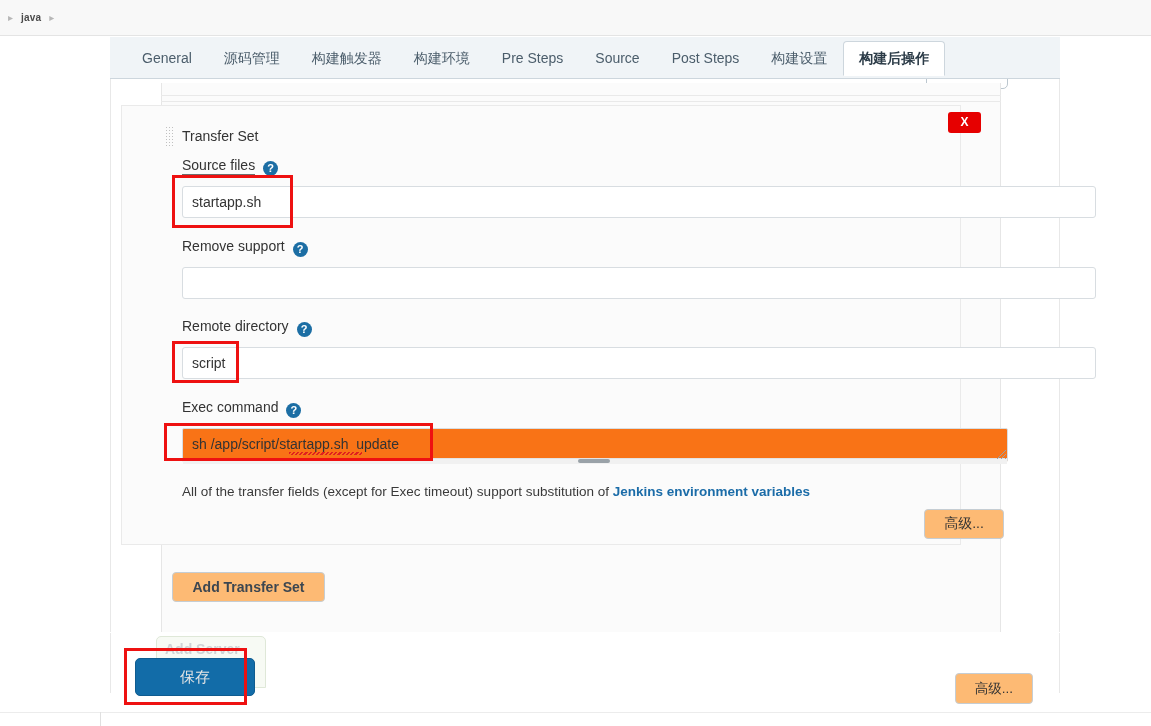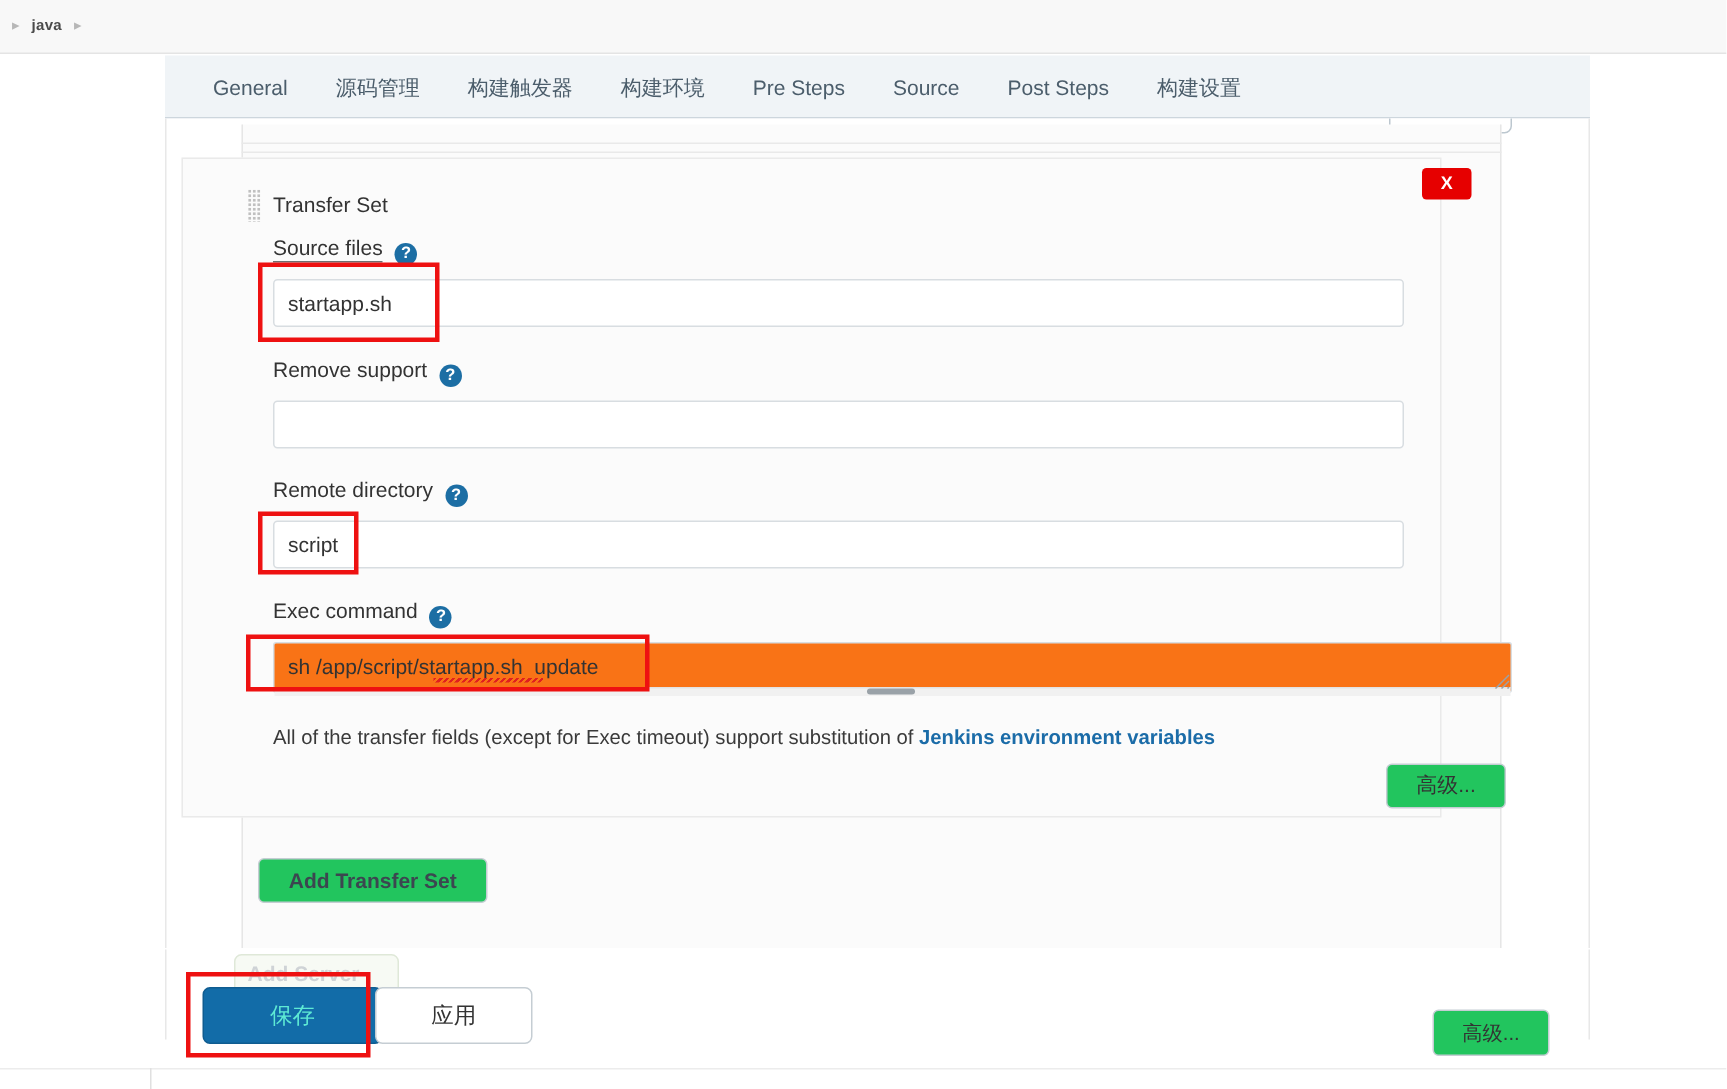--- a/index.html
+++ b/index.html
@@ -213,21 +213,21 @@
     position: relative;
     top: 2px;
     cursor: pointer;
     font-family: "Liberation Sans", sans-serif;
   }
 
   
   .txt-input {
     position: absolute;
     left: 182px;
-    width: 754px;
+    width: 914px;
     height: 32px;
     box-sizing: border-box;
     border: 1px solid #d8dde1;
     border-radius: 3px;
     background: #ffffff;
     font-family: "Liberation Sans", sans-serif;
     font-size: 14px;
     color: #333333;
     padding: 0 9px;
     outline: none;
@@ -303,21 +303,21 @@
   #jenkins-env-link {
     color: #1b6ca8;
     font-weight: bold;
     text-decoration: none;
     cursor: pointer;
   }
 
   
   .btn-light {
     position: absolute;
-    background: #22c55e;
+    background: #fdba74;
     border: 1px solid #c5cdd3;
     border-radius: 4px;
     font-family: "Liberation Sans", sans-serif;
     font-size: 14px;
     color: #333333;
     cursor: pointer;
     box-sizing: border-box;
     text-align: center;
     white-space: nowrap;
   }
@@ -382,21 +382,21 @@
   }
   #save-button {
     position: absolute;
     left: 25px;
     top: 5px;
     width: 120px;
     height: 38px;
     background: #126ca8;
     border: 1px solid #0f5c90;
     border-radius: 5px;
-    color: #5eead4;
+    color: #e5e5e5;
     font-family: Liberation Serif, serif;
     font-size: 15px;
     cursor: pointer;
     padding: 0;
   }
   #apply-button {
     position: absolute;
     left: 140px;
     top: 5px;
     width: 105px;
@@ -456,20 +456,21 @@
 
 <div id="tab-bar">
   <div class="tab">General</div>
   <div class="tab">源码管理</div>
   <div class="tab">构建触发器</div>
   <div class="tab">构建环境</div>
   <div class="tab">Pre Steps</div>
   <div class="tab">Source</div>
   <div class="tab">Post Steps</div>
   <div class="tab">构建设置</div>
+  <div class="tab active">构建后操作</div>
 </div>
 
 <div id="config-body">
   <div id="partial-top-button"></div>
   <div id="server-panel"></div>
   <div class="panel-hairline" style="top:16px;"></div>
   <div class="panel-hairline" style="top:22px;"></div>
   <div id="transfer-set-block" style="left:10px; top:26px; width:840px; height:440px;"></div>
 </div>
 
@@ -515,21 +516,20 @@
 
 <div id="add-server-area">
   <div id="add-server-box"></div>
 </div>
 <div id="add-server-button">Add Server</div>
 
 <button class="btn-light" id="advanced-bottom-button">高级...</button>
 
 <div id="save-bar">
   <button id="save-button">保存</button>
-  <button id="apply-button">应用</button>
 </div>
 
 <div id="bottom-strip"></div>
 <div id="bottom-left-tick"></div>
 
 <div class="annot" id="annot-source-files"></div>
 <div class="annot" id="annot-remote-dir"></div>
 <div class="annot" id="annot-exec-command"></div>
 <div class="annot" id="annot-save"></div>
 

